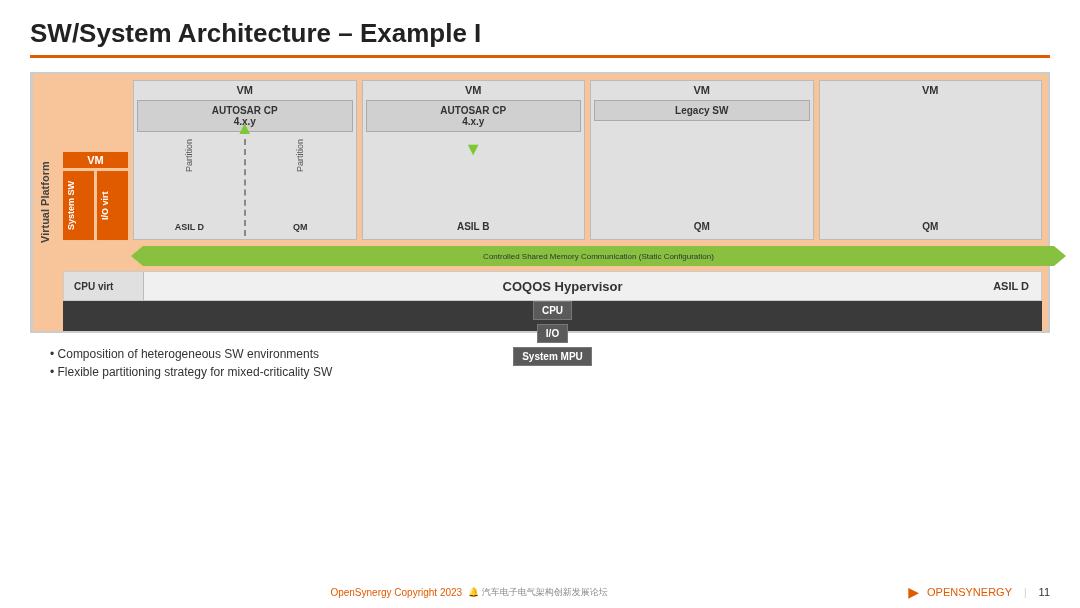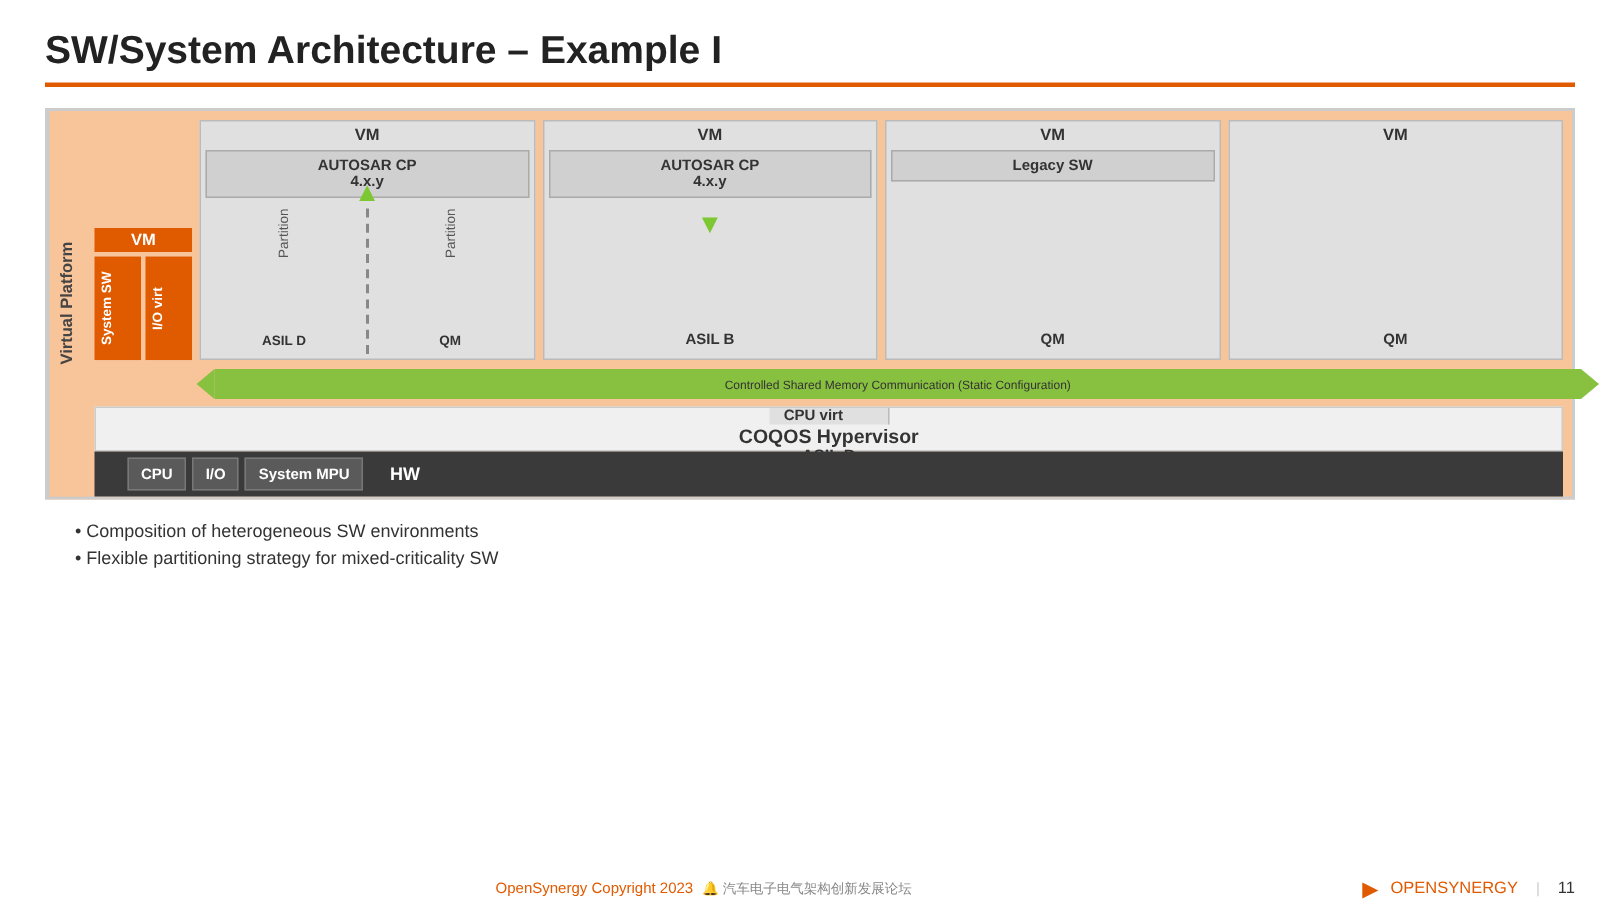--- a/index.html
+++ b/index.html
@@ -250,21 +250,20 @@
       width: 0;
       height: 0;
       border-top: 10px solid transparent;
       border-bottom: 10px solid transparent;
       border-left: 12px solid #88c040;
     }
 
     
     .hyp-row {
       display: flex;
-      flex-direction: column;
       background: #f0f0f0;
       border: 1px solid #ccc;
       margin-bottom: 0;
       height: 30px;
       align-items: center;
       margin-left: 0;
     }
 
     .hyp-cpu-virt {
       background: #e0e0e0;
@@ -290,25 +289,25 @@
     .hyp-asil {
       font-size: 11px;
       font-weight: bold;
       color: #333;
       padding: 0 12px;
     }
 
     
     .hw-row2 {
       display: flex;
-      flex-direction: row;
+      flex-direction: column;
       background: #3a3a3a;
       height: 30px;
       align-items: center;
-      padding: 0 22px;
+      padding: 0 10px;
       gap: 4px;
     }
 
     .hw-item {
       background: #5a5a5a;
       color: white;
       font-size: 10px;
       font-weight: bold;
       padding: 3px 8px;
       border: 1px solid #777;

